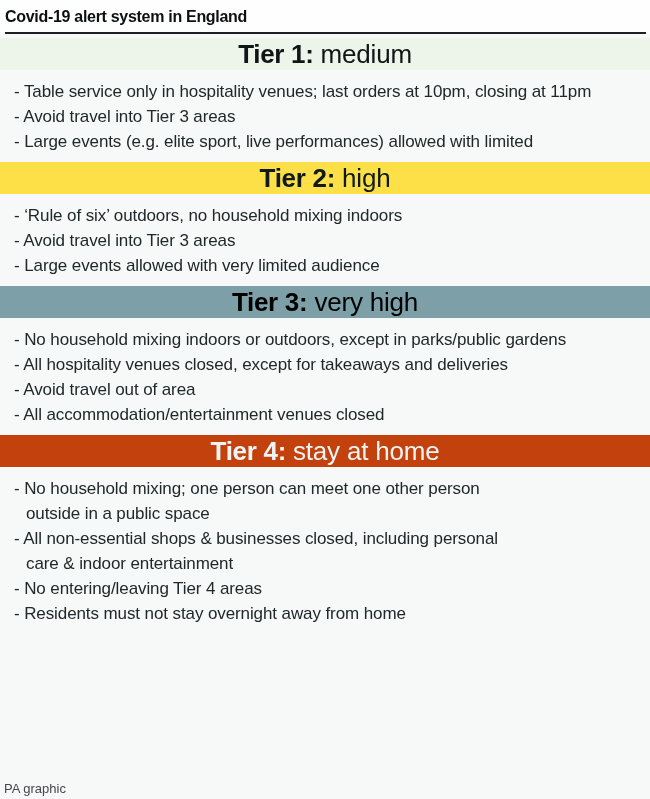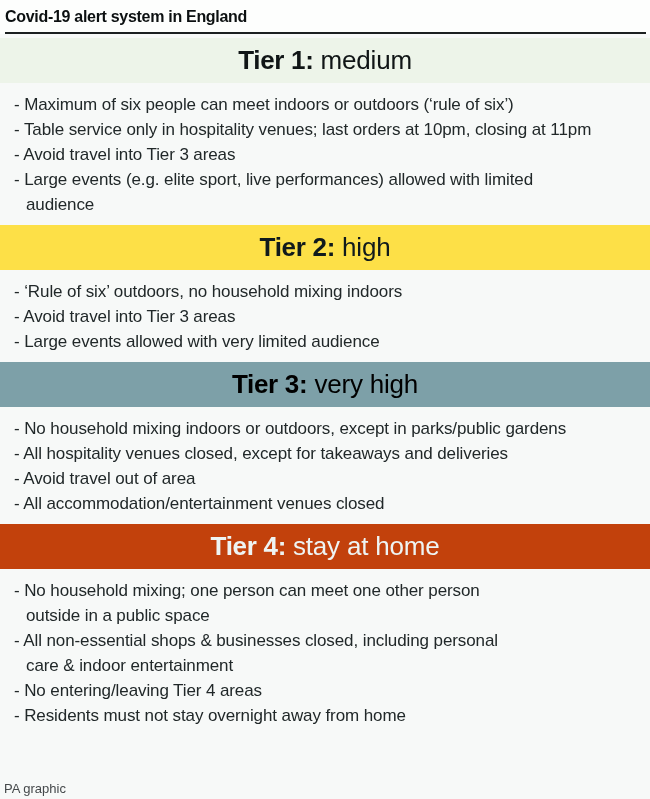--- a/index.html
+++ b/index.html
@@ -26,21 +26,21 @@
     line-height: 28px;
   }
   .title-rule {
     border: none;
     border-top: 2px solid #1c2021;
     margin-top: 1px;
   }
   .tier { display: block; }
   .band {
     margin-top: 4px;
-    height: 45px;
+    height: 32px;
     display: flex;
     align-items: center;
     justify-content: center;
     font-size: 26px;
     line-height: 45px;
   }
   .band-label { font-weight: bold; margin-right: 7px; letter-spacing: -0.3px; }
   .band-name { font-weight: normal; letter-spacing: -0.2px; }
   .rules {
     padding: 9px 8px 4px 14px;
@@ -70,31 +70,27 @@
     <hr class="title-rule">
   </div>
 
   <section class="tier">
     <div class="band" style="background: rgb(237, 244, 233); color: rgb(16, 21, 22);">
       <span class="band-label">Tier 1:</span>
       <span class="band-name">medium</span>
     </div>
     <div class="rules">
       <div class="bullet">
-        <div class="line">- Maximum of six people can meet indoors or outdoors (‘rule of six’)</div>
-      </div>
-      <div class="bullet">
         <div class="line">- Table service only in hospitality venues; last orders at 10pm, closing at 11pm</div>
       </div>
       <div class="bullet">
         <div class="line">- Avoid travel into Tier 3 areas</div>
       </div>
       <div class="bullet">
         <div class="line">- Large events (e.g. elite sport, live performances) allowed with limited</div>
-        <div class="line cont">audience</div>
       </div>
     </div>
   </section>
 
   <section class="tier">
     <div class="band" style="background: #fde047; color: rgb(16, 26, 28);">
       <span class="band-label">Tier 2:</span>
       <span class="band-name">high</span>
     </div>
     <div class="rules">

